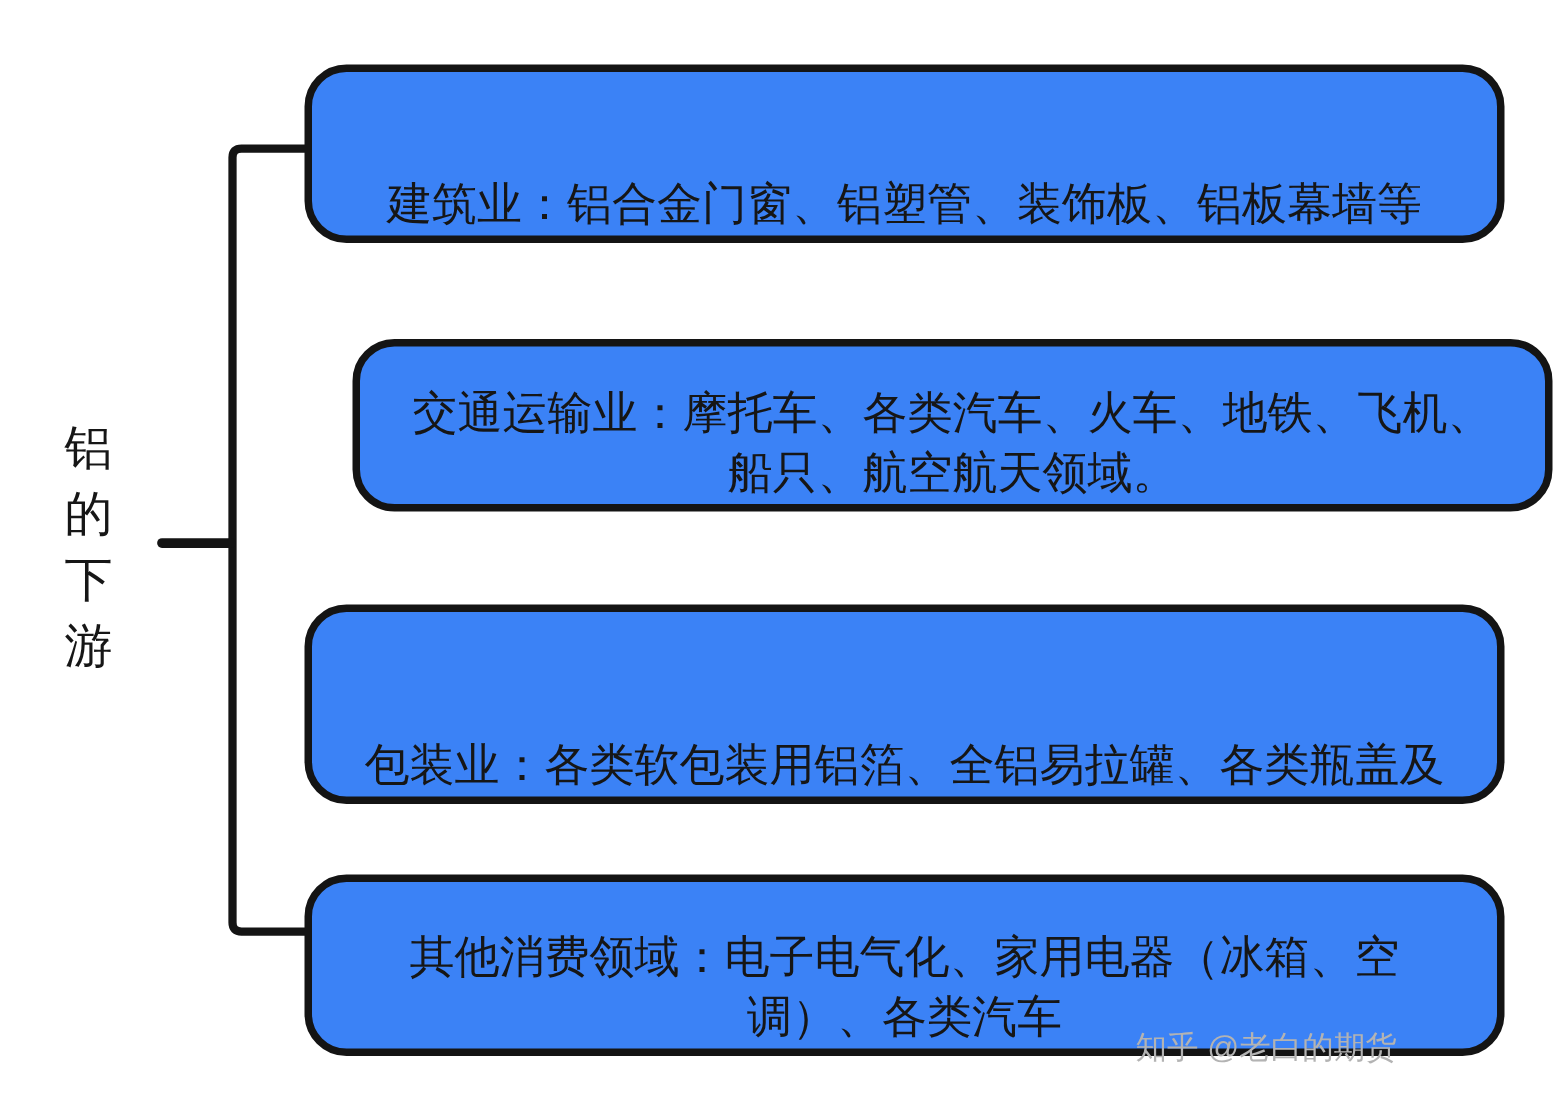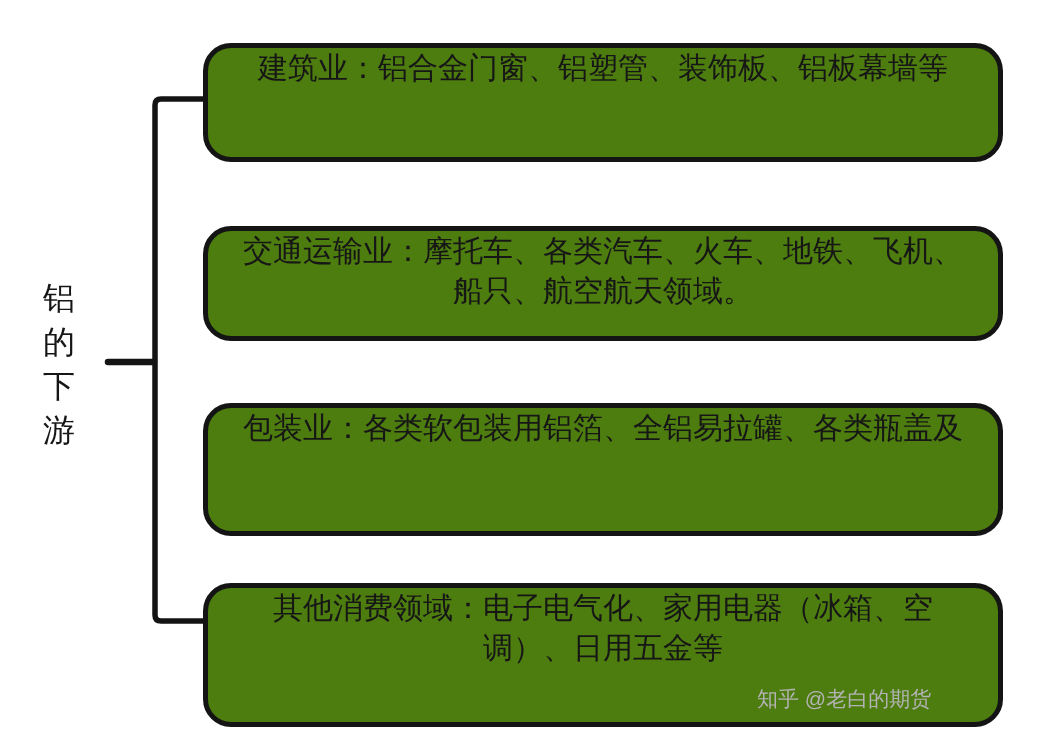--- a/index.html
+++ b/index.html
@@ -36,40 +36,40 @@
   }
   .root-label .char {
     display: block;
     height: 44px;
   }
   .node-box {
     position: absolute;
     left: 203px;
     width: 800px;
     box-sizing: border-box;
-    background: #4d7c0f;
+    background: #3b82f6;
     border: 5px solid #141414;
     border-radius: 28px;
     display: flex;
     flex-direction: column;
-    justify-content: flex-start;
+    justify-content: flex-end;
     align-items: center;
     text-align: center;
     padding: 0 18px;
   }
   .node-box .line {
     font-size: 30px;
     line-height: 40px;
     color: #161616;
     white-space: nowrap;
   }
   #box-construction   { top: 43px;  height: 119px; }
-  #box-transportation { top: 226px; height: 115px; }
+  #box-transportation { top: 226px; height: 115px; margin-left: 32px; }
   #box-packaging      { top: 403px; height: 133px; }
-  #box-other          { top: 583px; height: 144px; }
+  #box-other          { top: 583px; height: 121px; }
   .watermark {
     position: absolute;
     left: 757px;
     top: 682px;
     font-size: 21px;
     line-height: 34px;
     color: #b3b3b3;
     white-space: nowrap;
     z-index: 5;
   }
@@ -99,18 +99,18 @@
     <div class="line">交通运输业：摩托车、各类汽车、火车、地铁、飞机、</div>
     <div class="line">船只、航空航天领域。</div>
   </div>
 
   <div class="node-box" id="box-packaging">
     <div class="line">包装业：各类软包装用铝箔、全铝易拉罐、各类瓶盖及</div>
   </div>
 
   <div class="node-box" id="box-other">
     <div class="line">其他消费领域：电子电气化、家用电器（冰箱、空</div>
-    <div class="line">调）、日用五金等</div>
+    <div class="line">调）、各类汽车</div>
   </div>
 
   <div class="watermark">知乎 @老白的期货</div>
 
 </div>
 
 </body></html>

